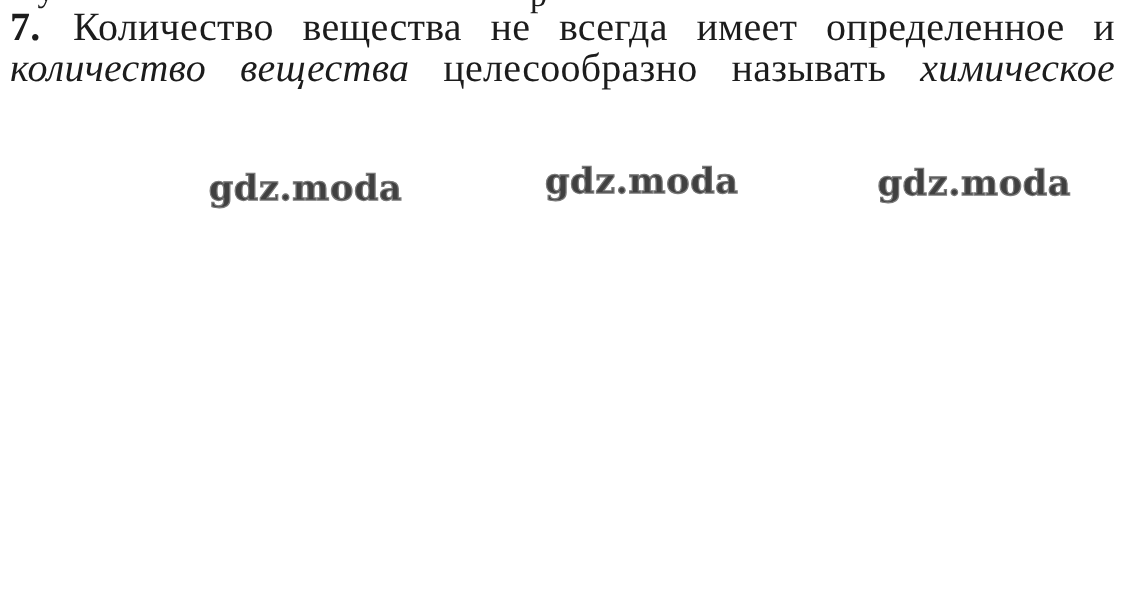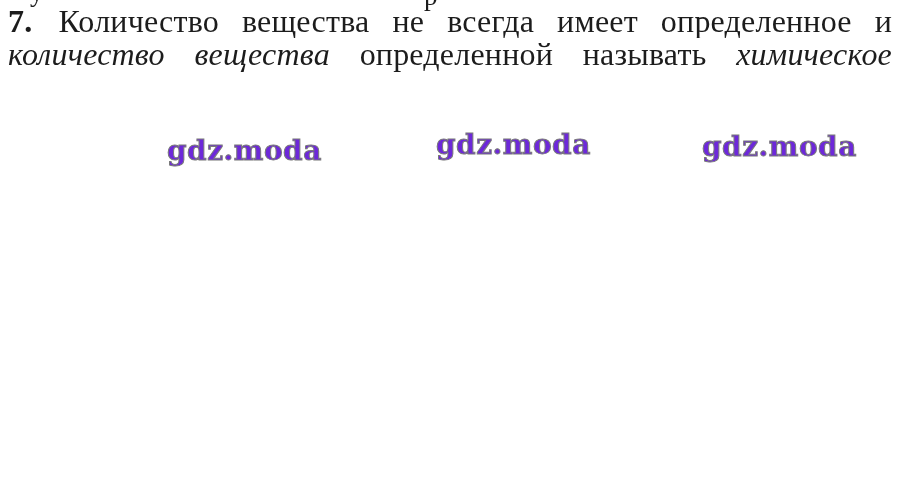--- a/index.html
+++ b/index.html
@@ -44,21 +44,21 @@
     margin-right: 26px;
   }
   .italic { font-style: italic; }
   
   .watermark {
     position: absolute;
     font-family: "DejaVu Serif", "Liberation Serif", serif;
     font-weight: bold;
     font-size: 28px;
     line-height: 30px;
-    color: #6d28d9;
+    color: #404040;
     -webkit-text-stroke: 1px #7a7a7a;
     letter-spacing: 0.5px;
     user-select: none;
   }
   
   .frag-wrap {
     position: absolute;
     top: 0;
     overflow: hidden;
     color: #1c1c1c;
@@ -83,21 +83,21 @@
     <span class="frag">у</span>
   </div>
   <div class="frag-wrap f2">
     <span class="frag">р</span>
   </div>
 
   <div class="paragraph">
     <div class="line"><span class="num">7.</span><span>Количество вещества не всегда имеет определенное и точное</span></div>
     <div class="line">
       <span class="italic">количество вещества</span>
-      <span>определенной называть</span>
+      <span>целесообразно называть</span>
       <span class="italic">химическое количество</span>
     </div>
   </div>
 
   <div class="watermark" style="left:167px; top:136px;">gdz.moda</div>
   <div class="watermark" style="left:436px; top:130px;">gdz.moda</div>
   <div class="watermark" style="left:702px; top:132px;">gdz.moda</div>
 
 </div>
 

